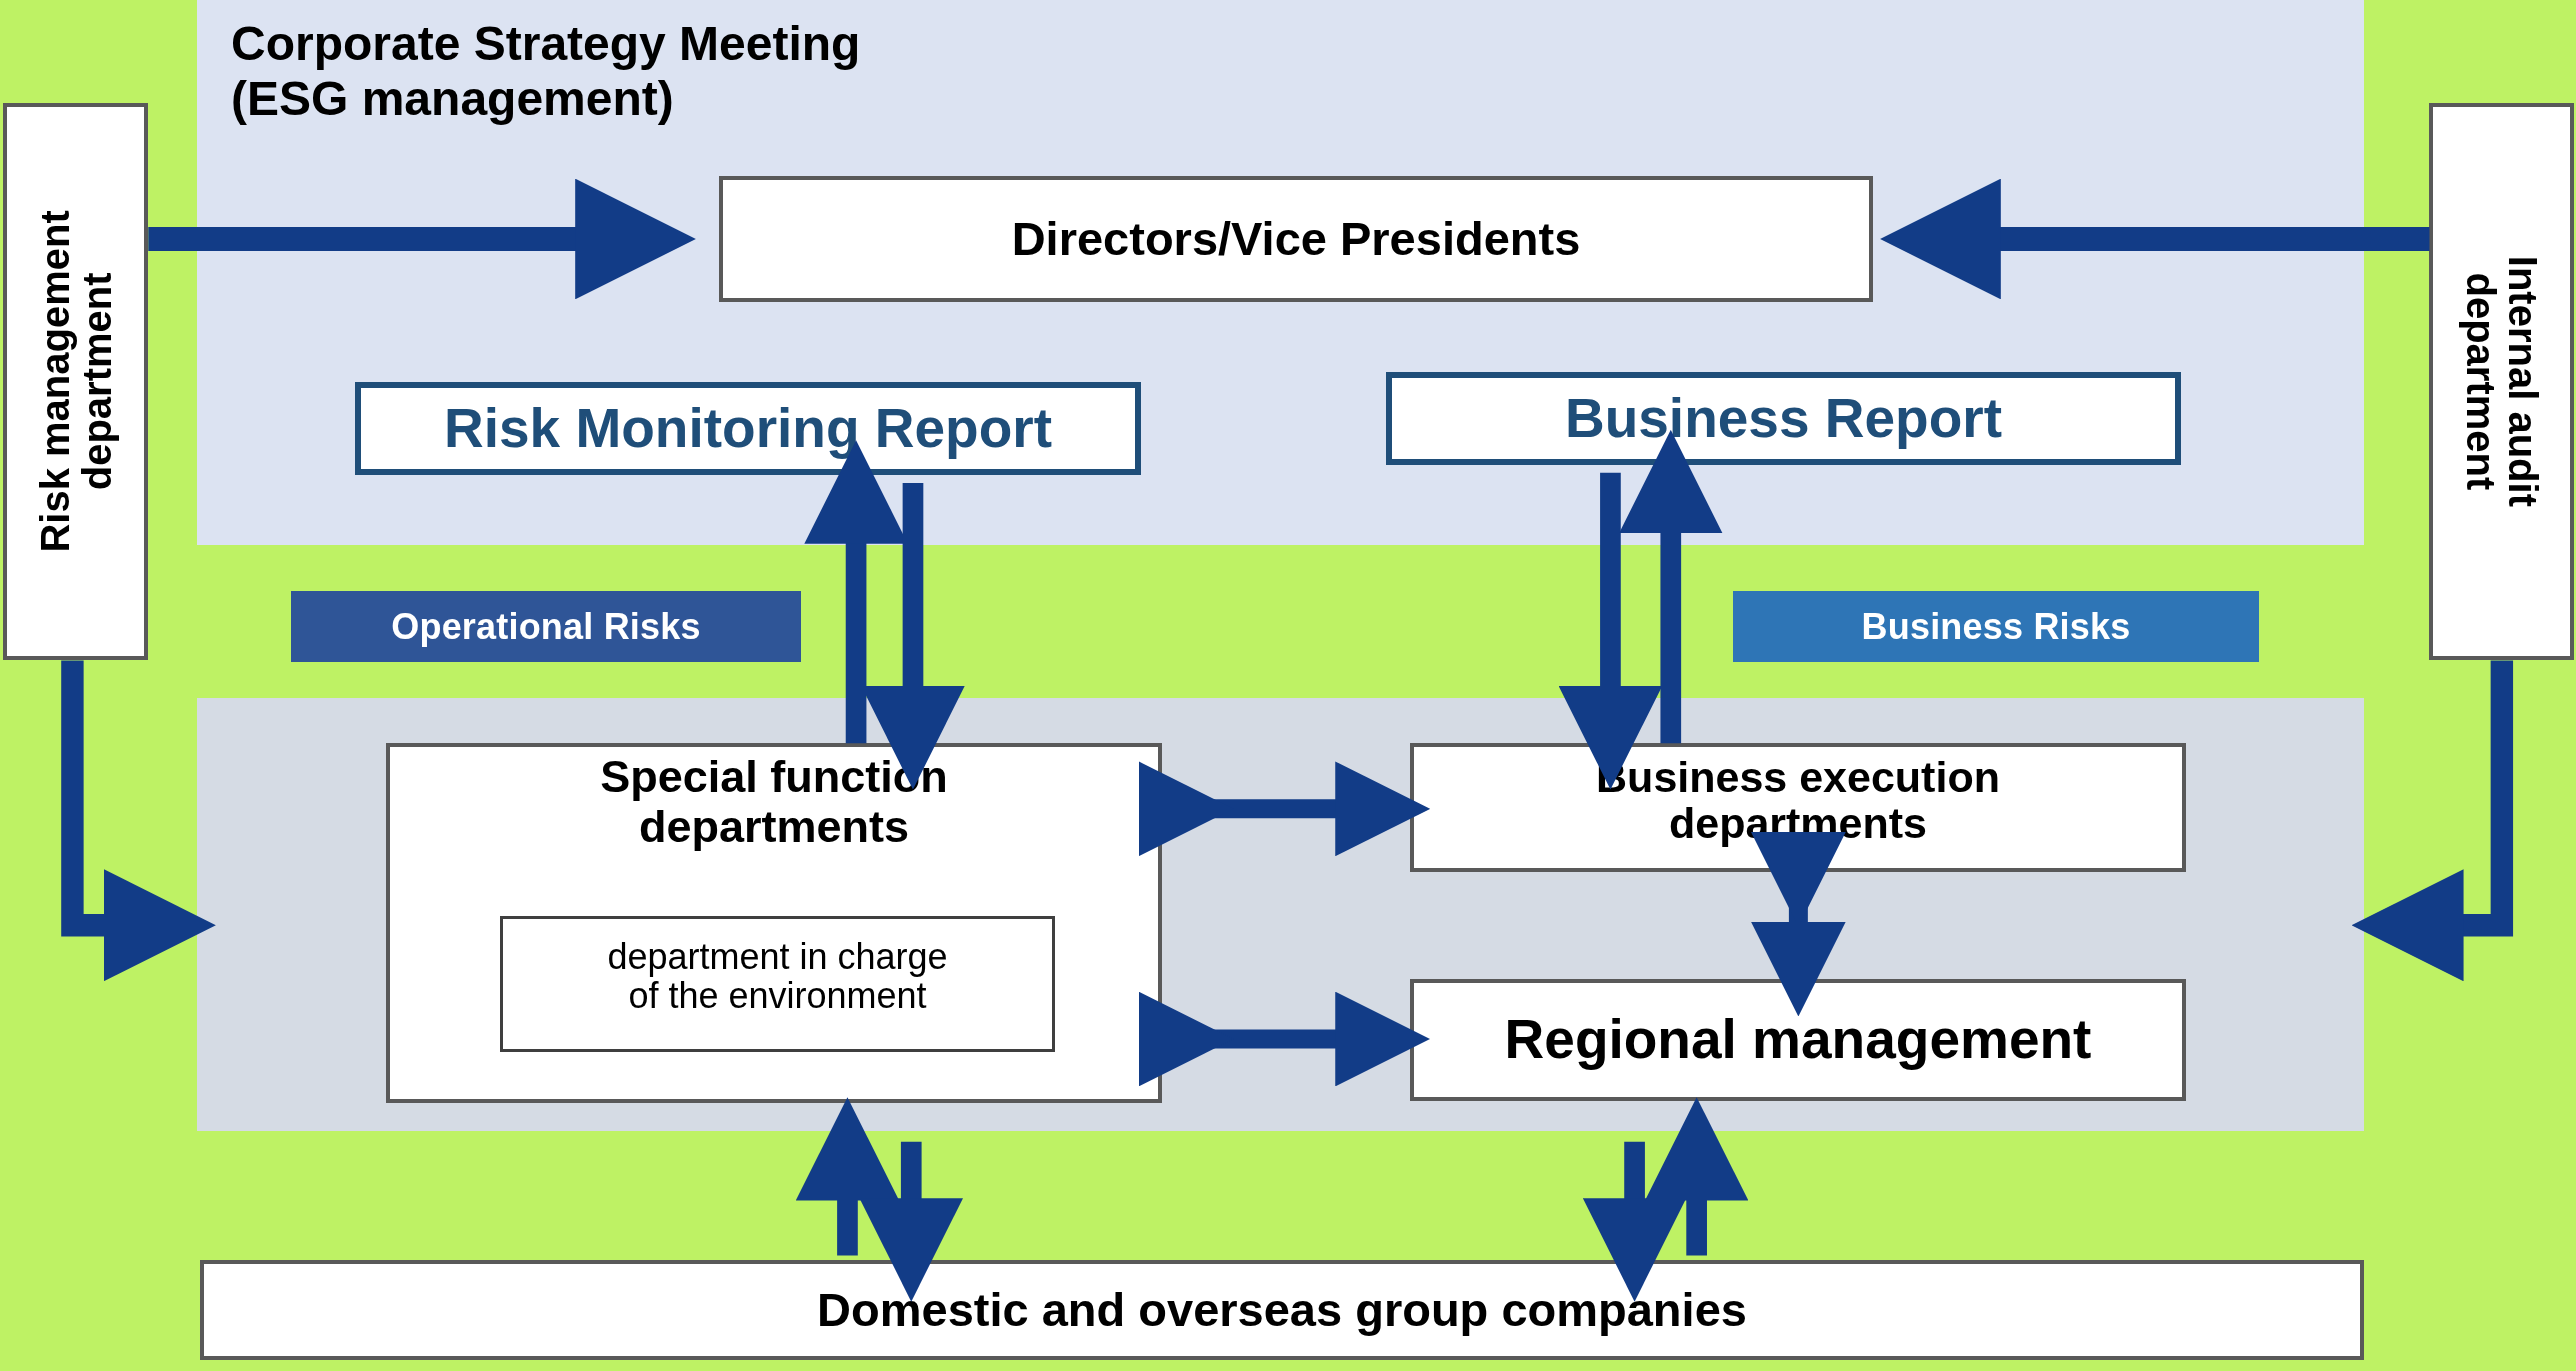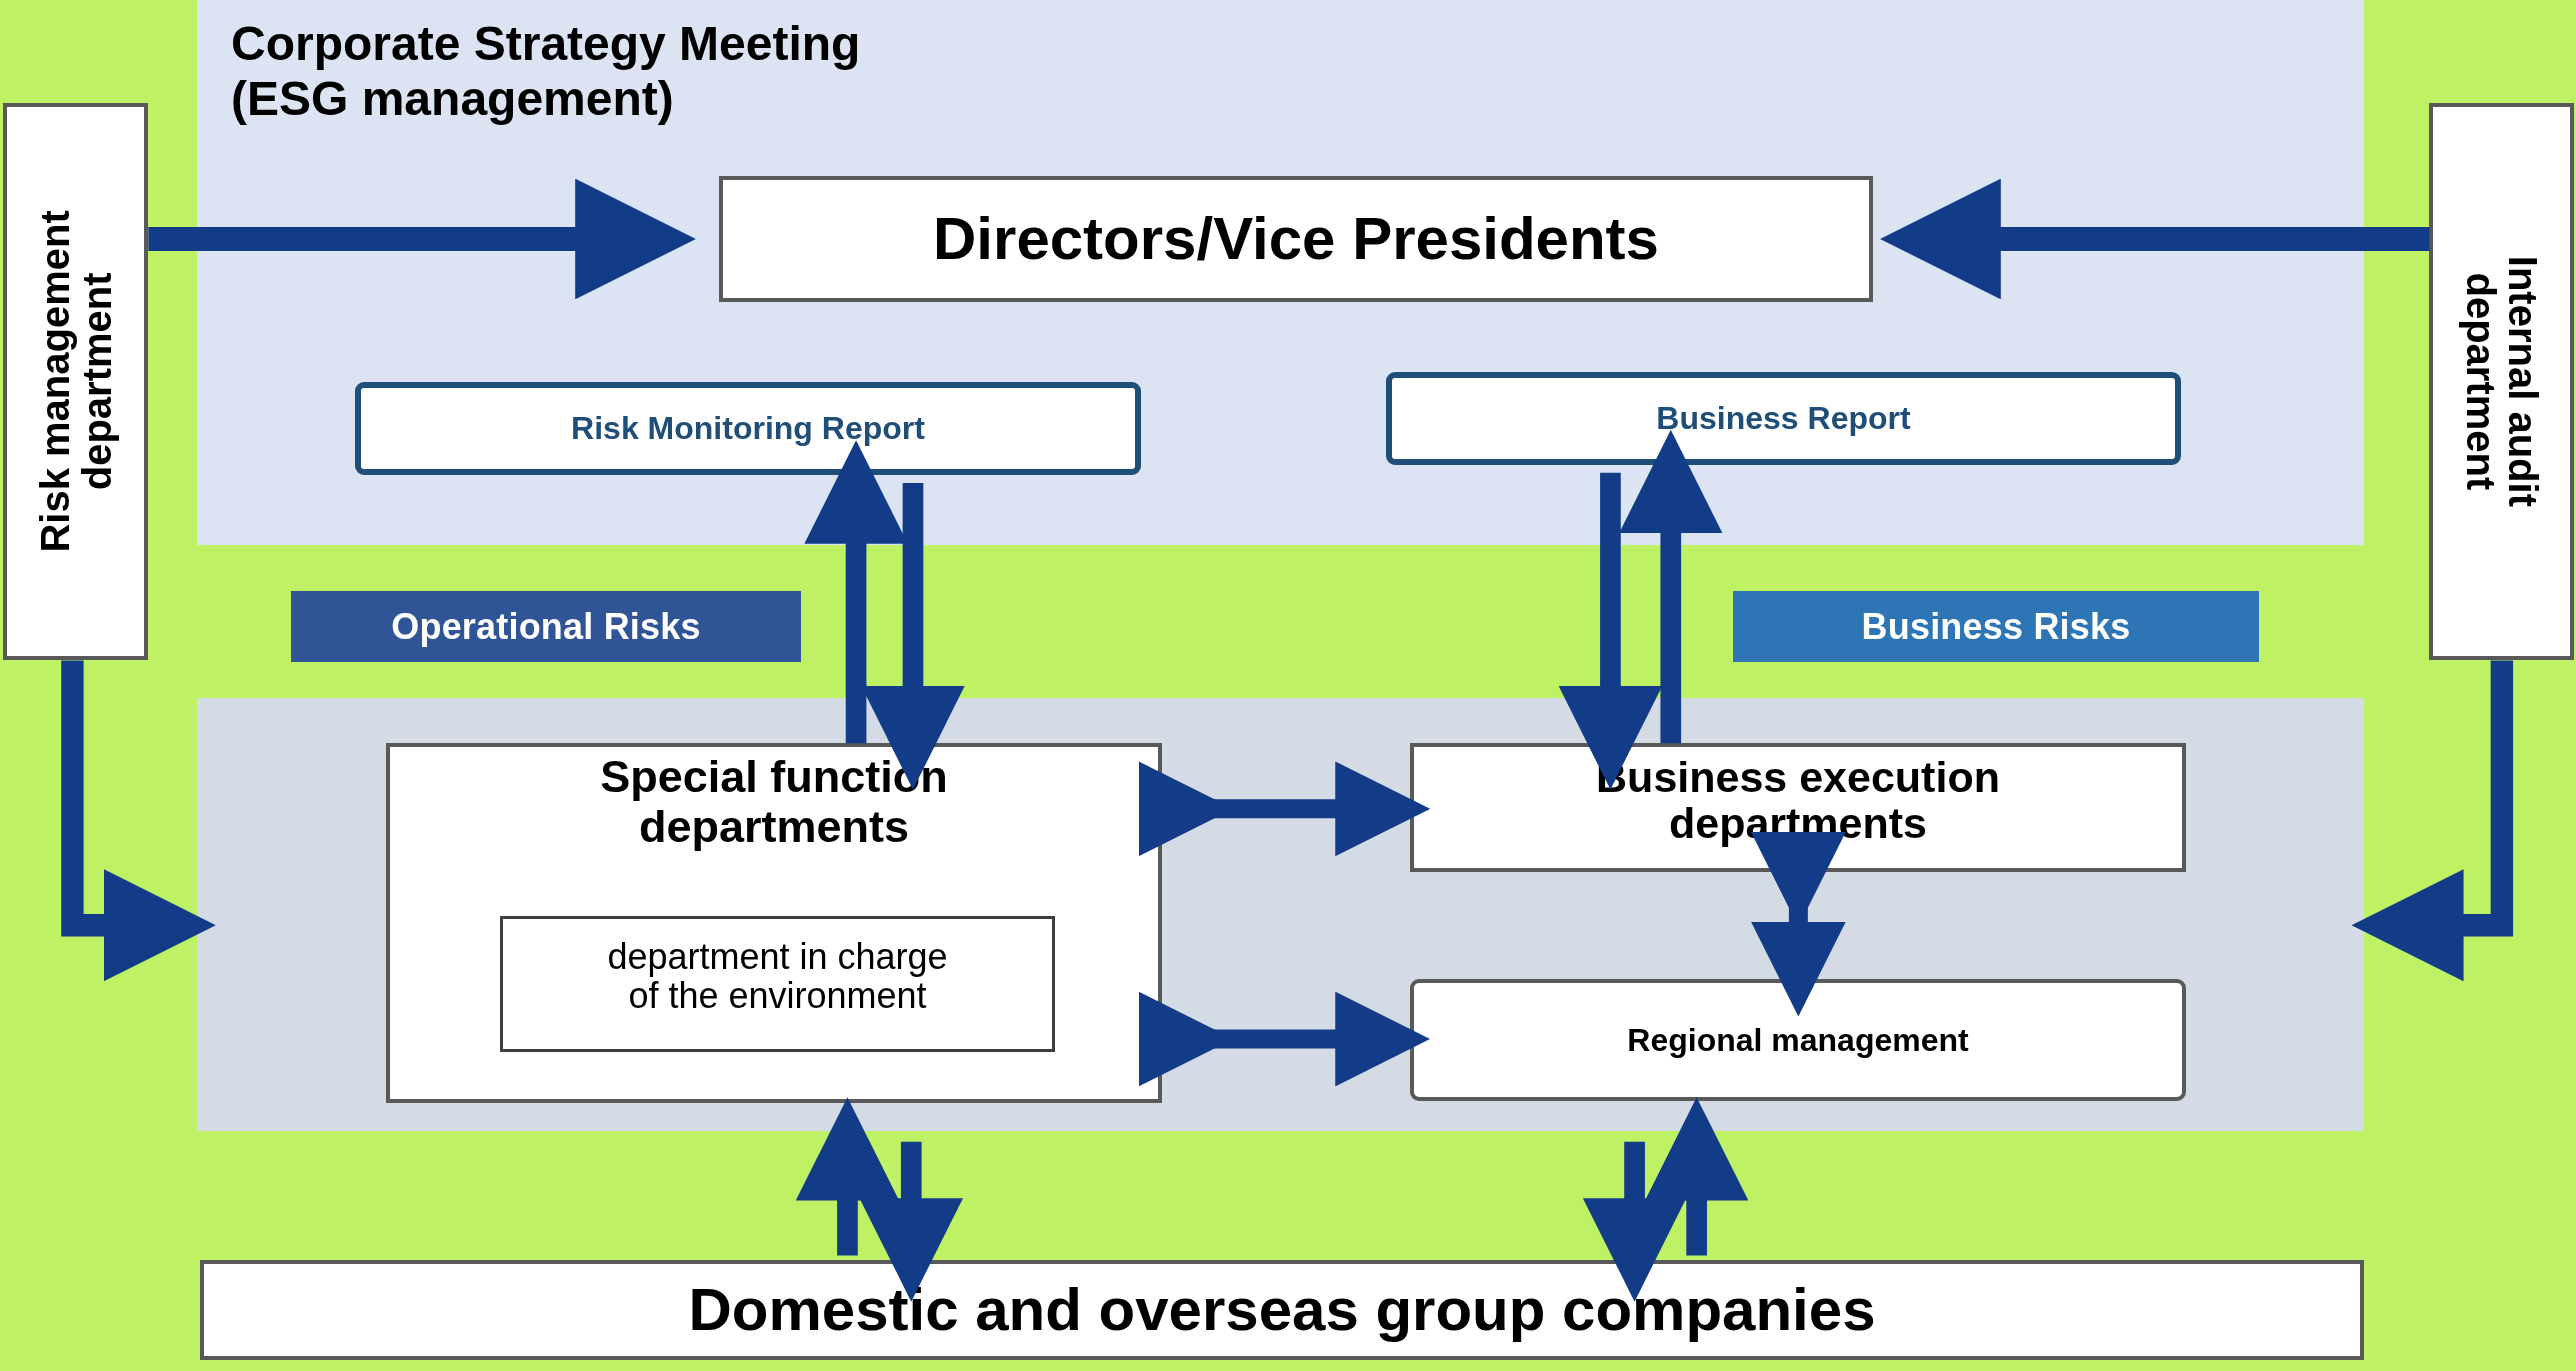--- a/index.html
+++ b/index.html
@@ -35,22 +35,22 @@
         color:#FFFFFF;font-weight:bold;font-size:36px;letter-spacing:0.2px;}
   .chip.op{background:#2F5597;}
   .chip.bz{background:#2E75B6;}
 
   
   .arrows{position:absolute;inset:0;pointer-events:none;}
 
   
   .t-title{position:absolute;left:231px;top:15.5px;width:1293px;color:#000;
            font-weight:bold;font-size:48px;line-height:1.16;white-space:pre-line;}
-  .f54{font-size:60px;}
-  .f50{font-size:32px;border-radius:9px;}
+  .f54{font-size:47px;}
+  .f50{font-size:55px;}
   .f42{font-size:36px;}
 </style>
 </head>
 <body>
 
 <div class="stage">
 
   <div class="panel-top"></div>
   <div class="panel-mid"></div>
 

